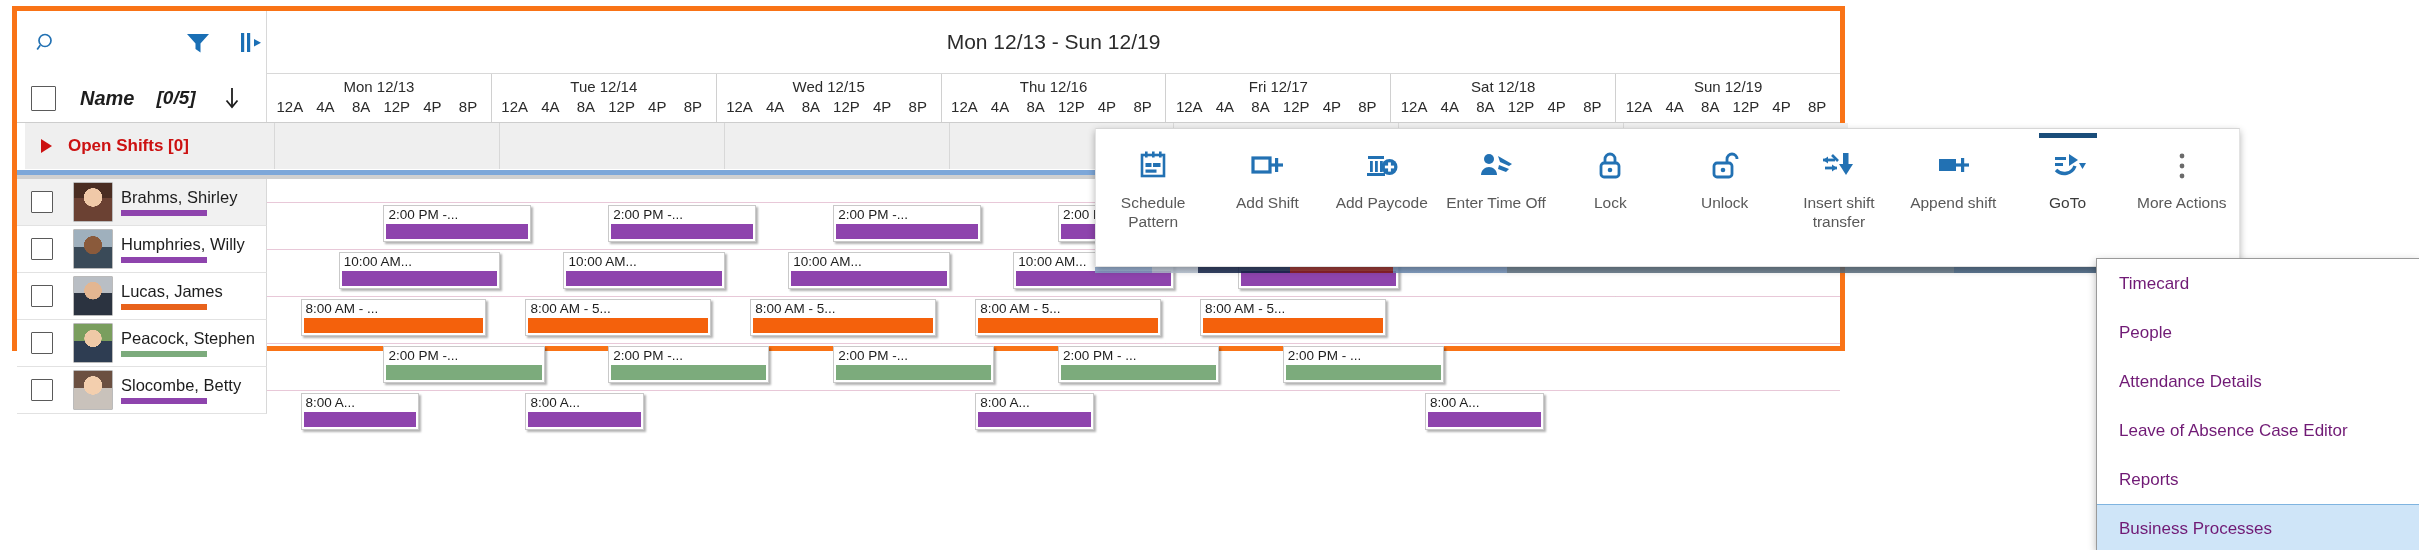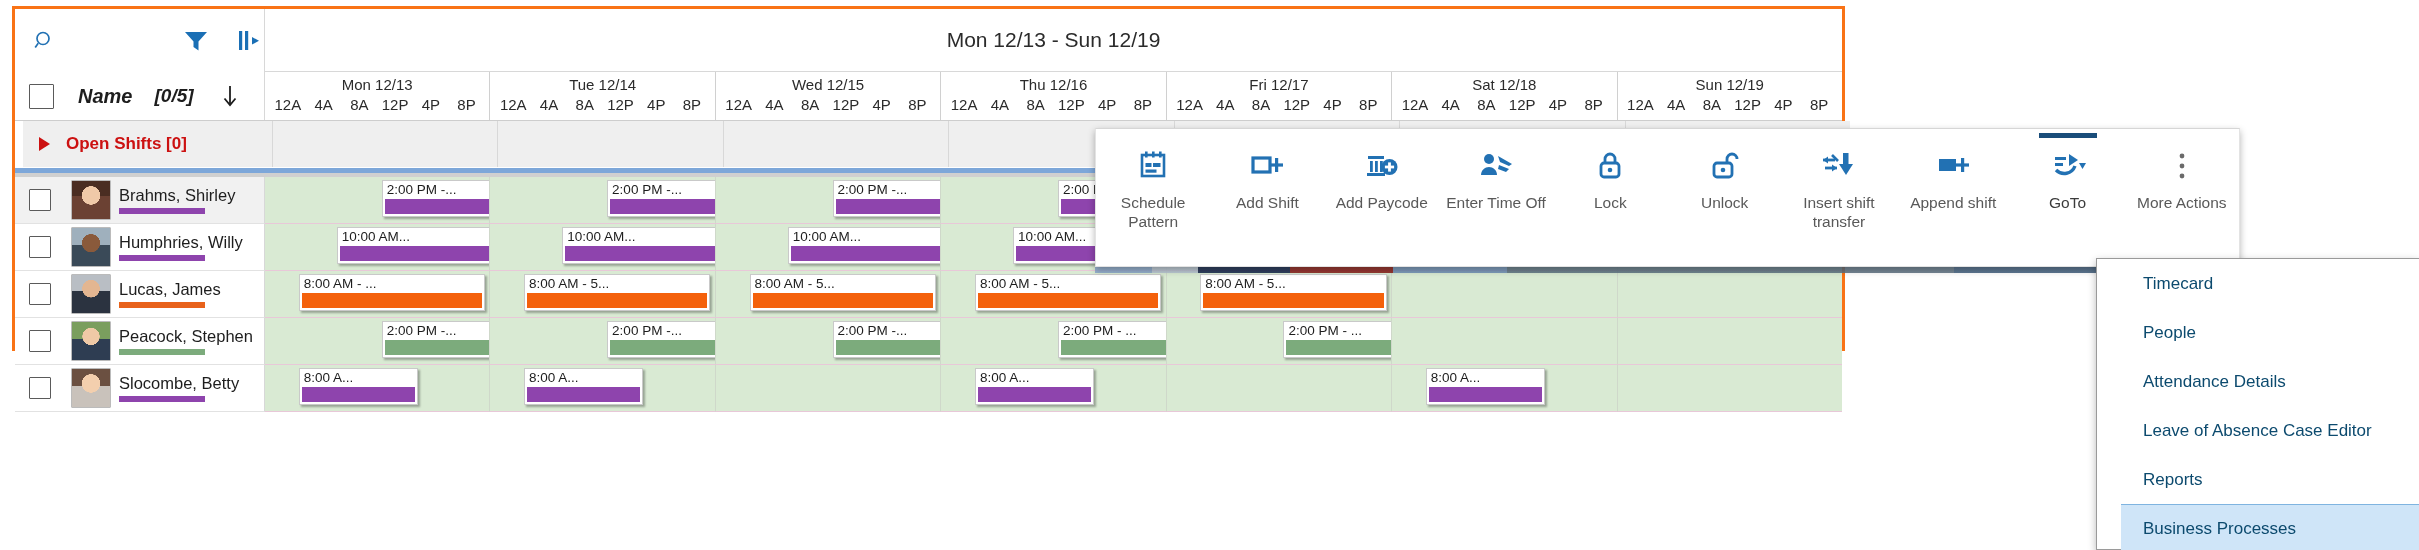--- a/index.html
+++ b/index.html
@@ -14,21 +14,21 @@
     height: 550px;
     background: #ffffff;
     overflow: hidden;
   }
 
   
   #schedule-panel {
     position: absolute;
     left: 12px; top: 6px;
     width: 1833px; height: 345px;
-    border: 3px solid #f97316;
+    border: 5px solid #f97316;
     background: #fff;
   }
 
   
   .top-band {
     position: absolute; left: 0; top: 0;
     width: 100%; height: 63px;
     border-bottom: 1px solid #d8d8d8;
   }
   .left-tools {
@@ -174,21 +174,21 @@
   }
   .emp-meta { margin-left: 8px; }
   .emp-meta .nm {
     font-size: 16.5px; color: #1d1d1d; line-height: 19px;
     white-space: nowrap;
   }
   .emp-meta .bar {
     height: 6px; width: 86px; margin-top: 3px;
   }
 
-  .emp-cells { flex: 1 1 auto; display: flex; position: relative; }
+  .emp-cells { flex: 1 1 auto; display: flex; position: relative; align-items: center; }
   .emp-cells .dc {
     flex: 1 1 0;
     background: #d9ead3;
     border-left: 1px solid #cfd8ca;
     border-bottom: 1px solid #e8c8d8;
     position: relative;
   }
   .emp-cells .dc:first-child { border-left: none; }
 
   .shift {
@@ -271,23 +271,22 @@
     background: #ffffff;
     border: 1px solid #9a9a9a;
     border-right: none;
     box-shadow: 0 3px 8px rgba(0,0,0,0.28);
     z-index: 40;
   }
   .menu-item {
     height: 49px;
     display: flex; align-items: center;
     padding-left: 22px;
-    font-size: 17px; color: #0c4a6e;
+    font-size: 17px; color: #701a75;
     cursor: pointer;
-    margin-left: 24px;
   }
   .menu-item.selected {
     background: #cfe5f8;
     border-top: 1px solid #7fb4e0;
     border-bottom: 1px solid #7fb4e0;
   }
 </style>
 </head>
 <body>
 

